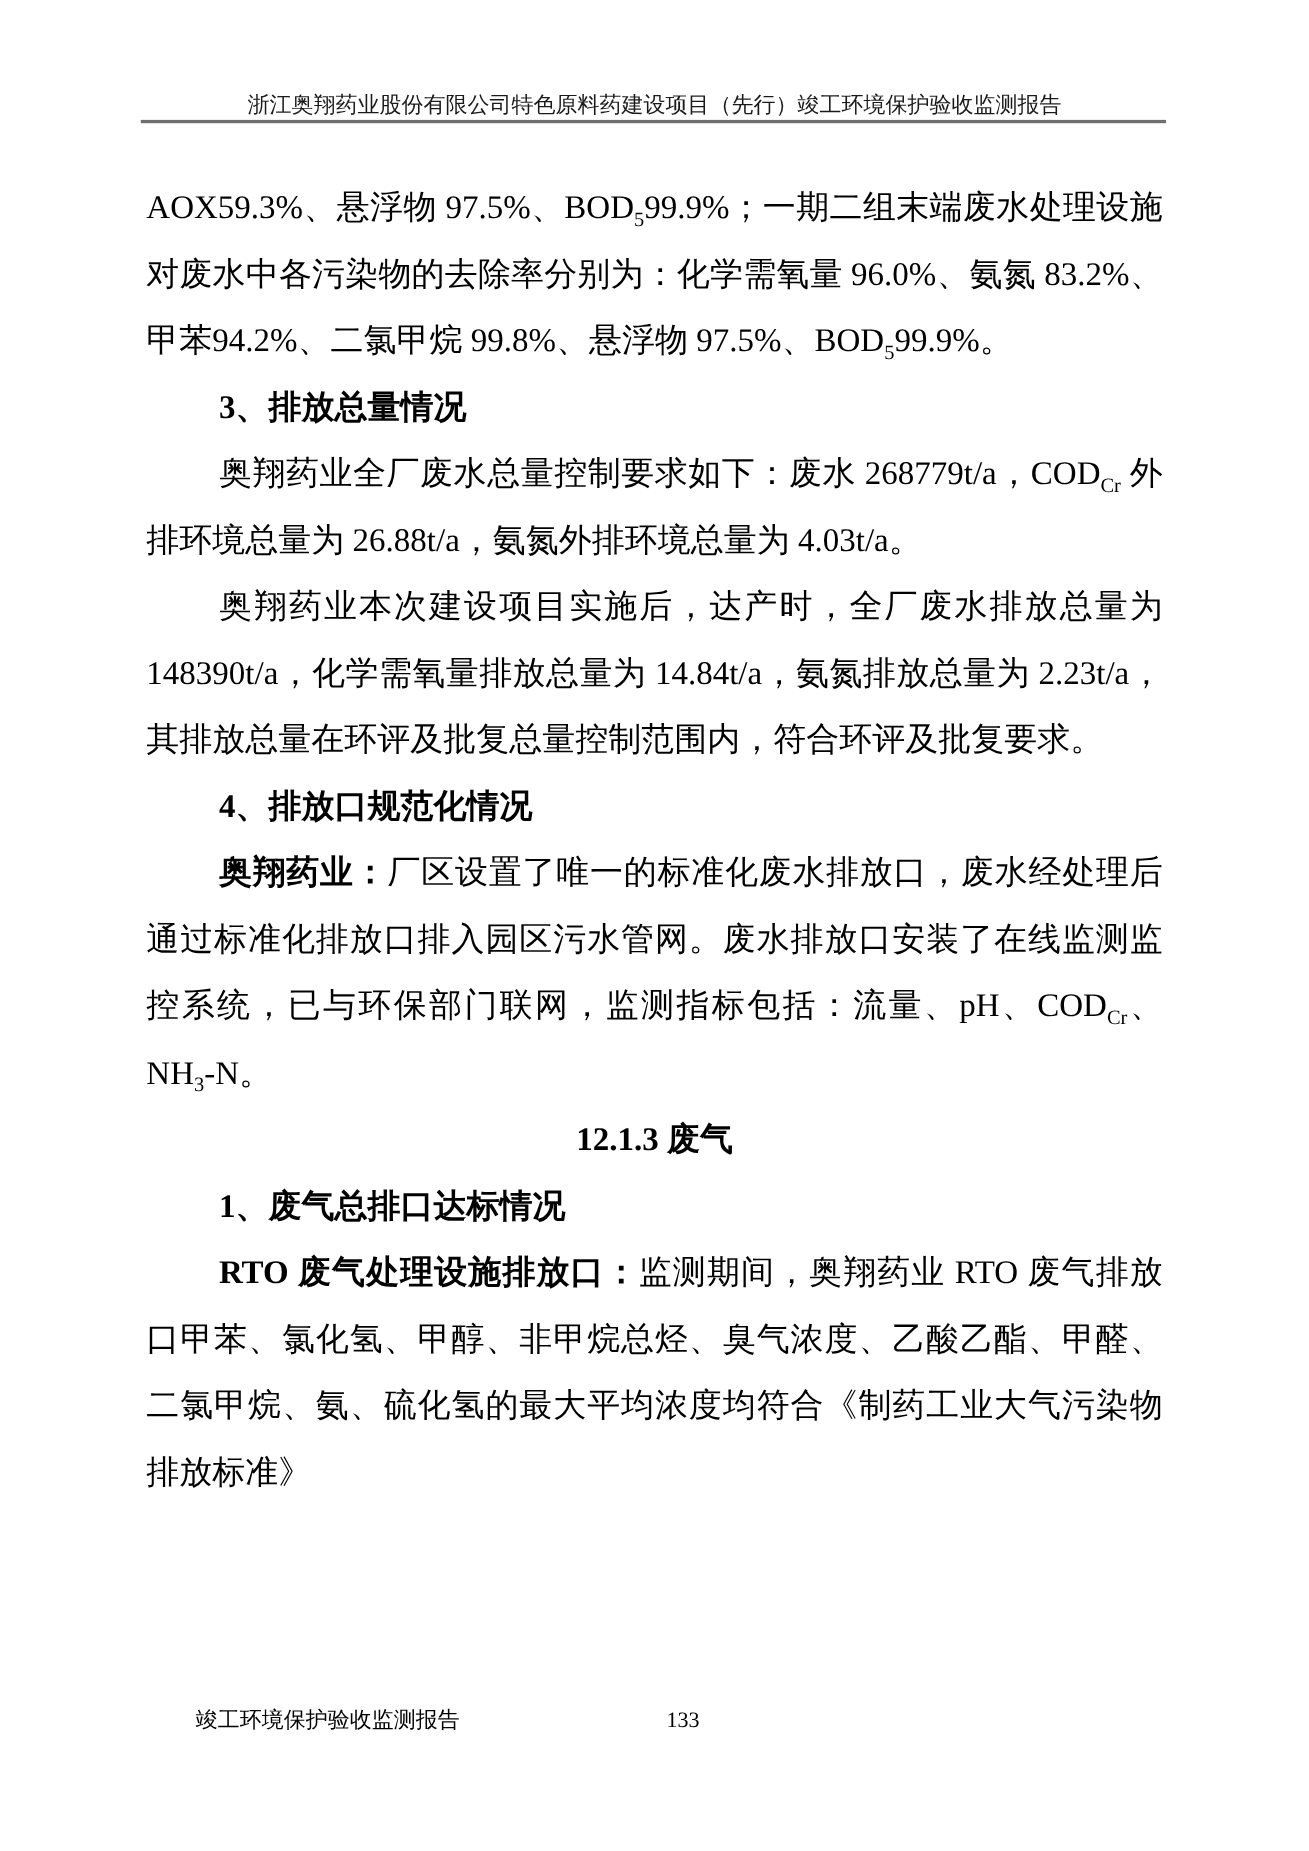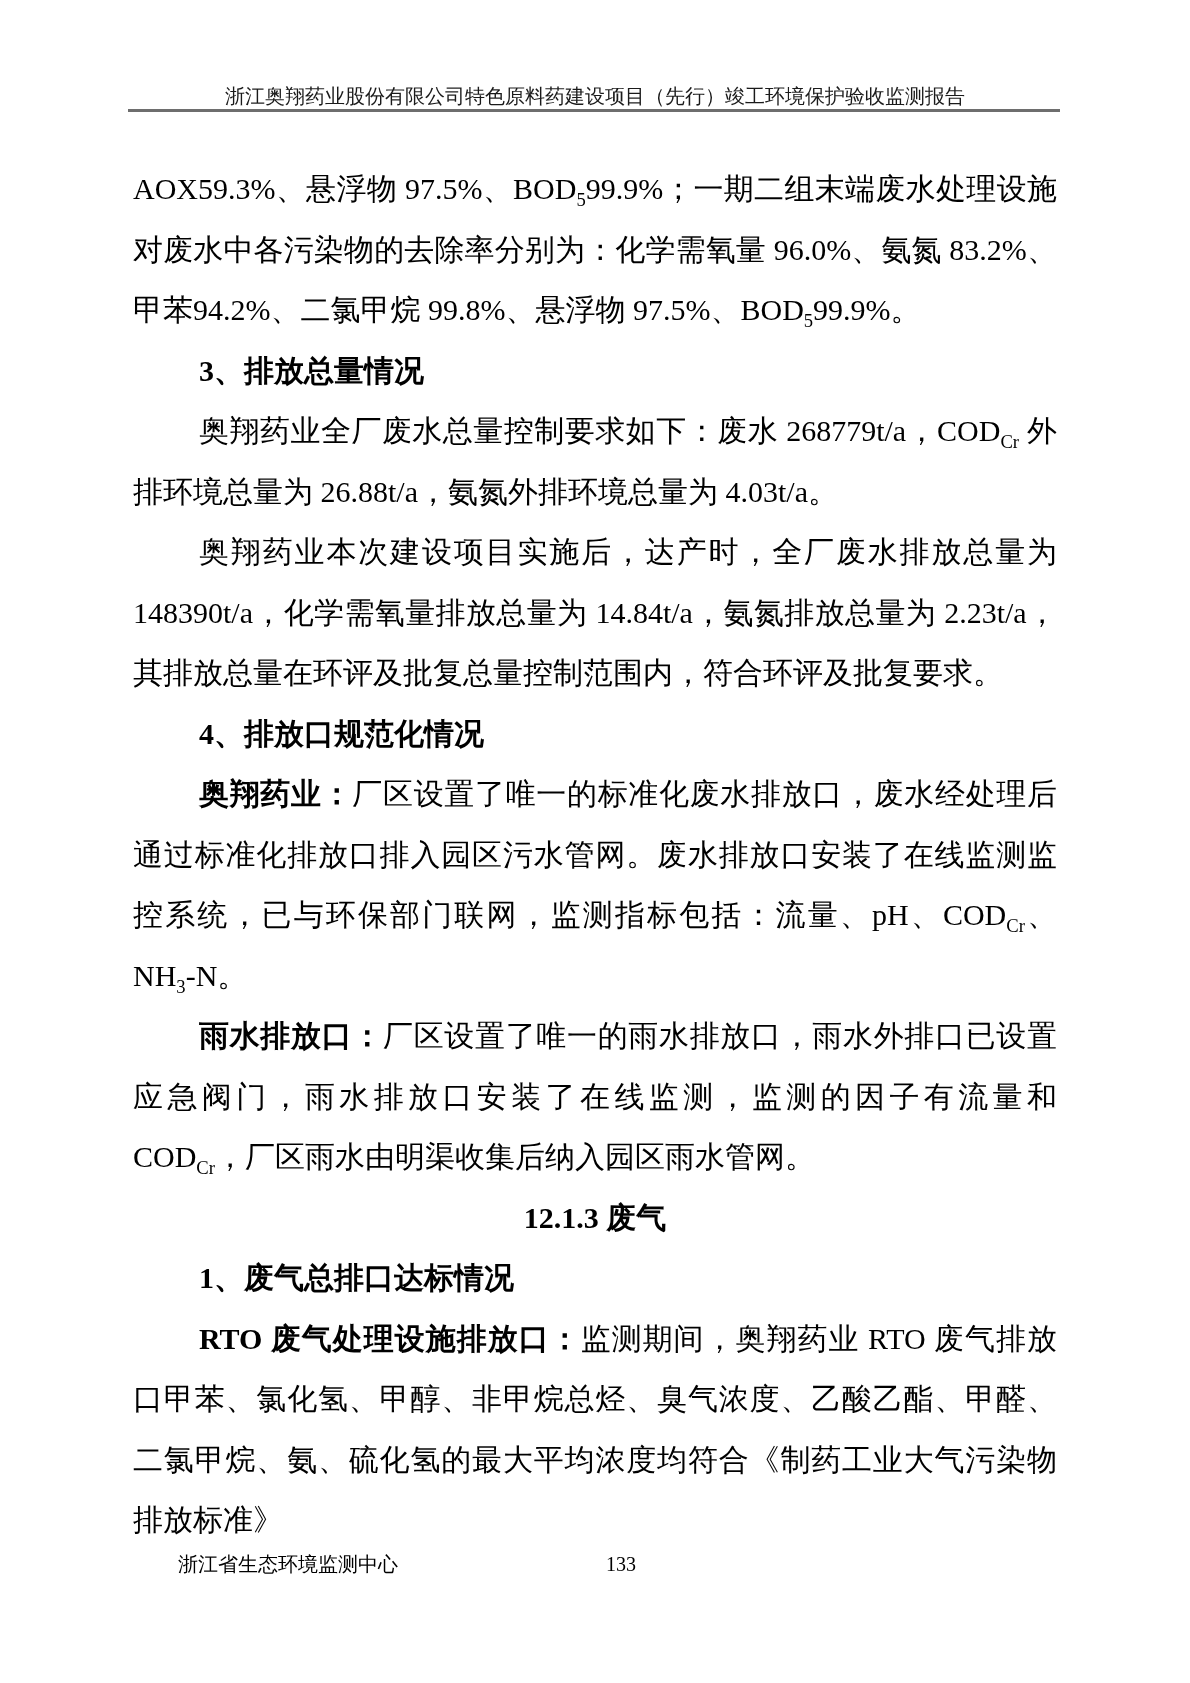--- a/index.html
+++ b/index.html
@@ -91,21 +91,20 @@
   <div class="header-title">浙江奥翔药业股份有限公司特色原料药建设项目（先行）竣工环境保护验收监测报告</div>
   <div class="header-rule"></div>
 
   <div class="content">
       <p class="body"><span>AOX59.3%、悬浮物 97.5%、BOD</span><span class="sub">5</span><span>99.9%；一期二组末端废水处理设施对废水中各污染物的去除率分别为：化学需氧量 96.0%、氨氮 83.2%、甲苯94.2%、二氯甲烷 99.8%、悬浮物 97.5%、BOD</span><span class="sub">5</span><span>99.9%。</span></p>
       <p class="heading"><span>3、排放总量情况</span></p>
       <p class="body indent"><span>奥翔药业全厂废水总量控制要求如下：废水 268779t/a，COD</span><span class="sub">Cr</span><span> 外排环境总量为 26.88t/a，氨氮外排环境总量为 4.03t/a。</span></p>
       <p class="body indent"><span>奥翔药业本次建设项目实施后，达产时，全厂废水排放总量为 148390t/a，化学需氧量排放总量为 14.84t/a，氨氮排放总量为 2.23t/a，其排放总量在环评及批复总量控制范围内，符合环评及批复要求。</span></p>
       <p class="heading"><span>4、排放口规范化情况</span></p>
       <p class="body indent"><span class="bold">奥翔药业：</span><span>厂区设置了唯一的标准化废水排放口，废水经处理后通过标准化排放口排入园区污水管网。废水排放口安装了在线监测监控系统，已与环保部门联网，监测指标包括：流量、pH、COD</span><span class="sub">Cr</span><span>、NH</span><span class="sub">3</span><span>-N。</span></p>
-      <p class="body indent"><span class="bold">雨水排放口：</span><span>厂区设置了唯一的雨水排放口，雨水外排口已设置应急阀门，雨水排放口安装了在线监测，监测的因子有流量和 COD</span><span class="sub">Cr</span><span>，厂区雨水由明渠收集后纳入园区雨水管网。</span></p>
       <p class="section"><span>12.1.3 废气</span></p>
       <p class="heading"><span>1、废气总排口达标情况</span></p>
       <p class="body indent"><span class="bold">RTO 废气处理设施排放口：</span><span>监测期间，奥翔药业 RTO 废气排放口甲苯、氯化氢、甲醇、非甲烷总烃、臭气浓度、乙酸乙酯、甲醛、二氯甲烷、氨、硫化氢的最大平均浓度均符合《制药工业大气污染物排放标准》</span></p>
     </div>
 
-  <div class="footer-org">浙江省生态环境监测中心</div>
+  <div class="footer-org">竣工环境保护验收监测报告</div>
   <div class="footer-page">133</div>
 </div>
 
 </body></html>

